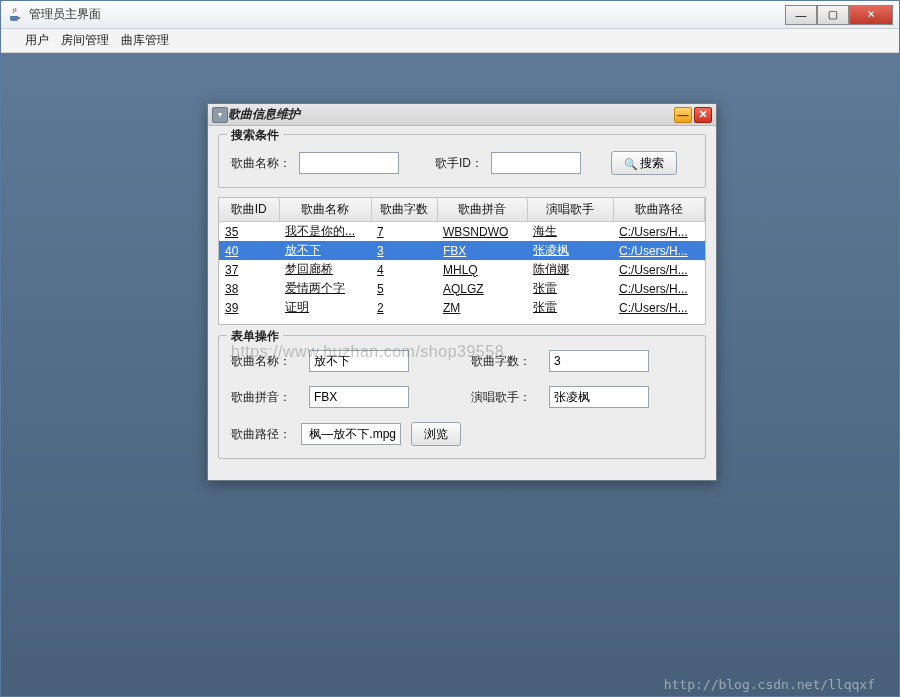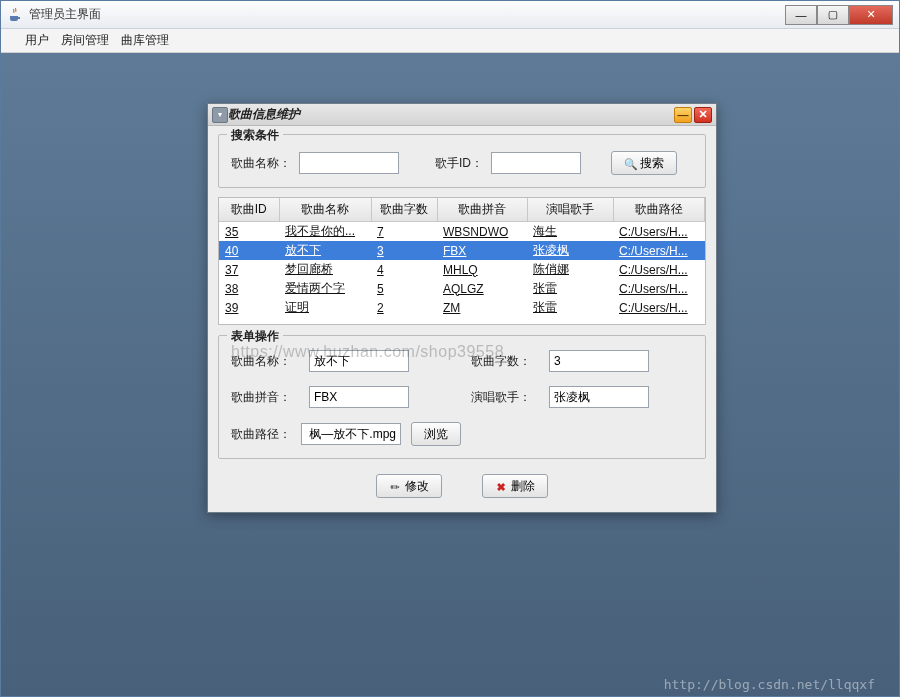--- a/index.html
+++ b/index.html
@@ -330,30 +330,20 @@
             <div class="form-row-full">
               <span class="lbl">歌曲路径：</span>
               <input class="txt" style="width: 100px; text-align: right;" value="枫—放不下.mpg">
               <button class="btn">
                 <span>浏览</span>
               </button>
             </div>
           </div>
         </div>
 
-        <div class="action-row">
-          <button class="btn">
-            <span class="ic ic-edit"></span>
-            <span>修改</span>
-          </button>
-          <button class="btn">
-            <span class="ic ic-del"></span>
-            <span>删除</span>
-          </button>
-        </div>
 
       </div>
     </div>
 
     <div class="wm-mid">https://www.huzhan.com/shop39558</div>
     <div class="watermark">http://blog.csdn.net/llqqxf</div>
   </div>
 </div>
 
 </body></html>

